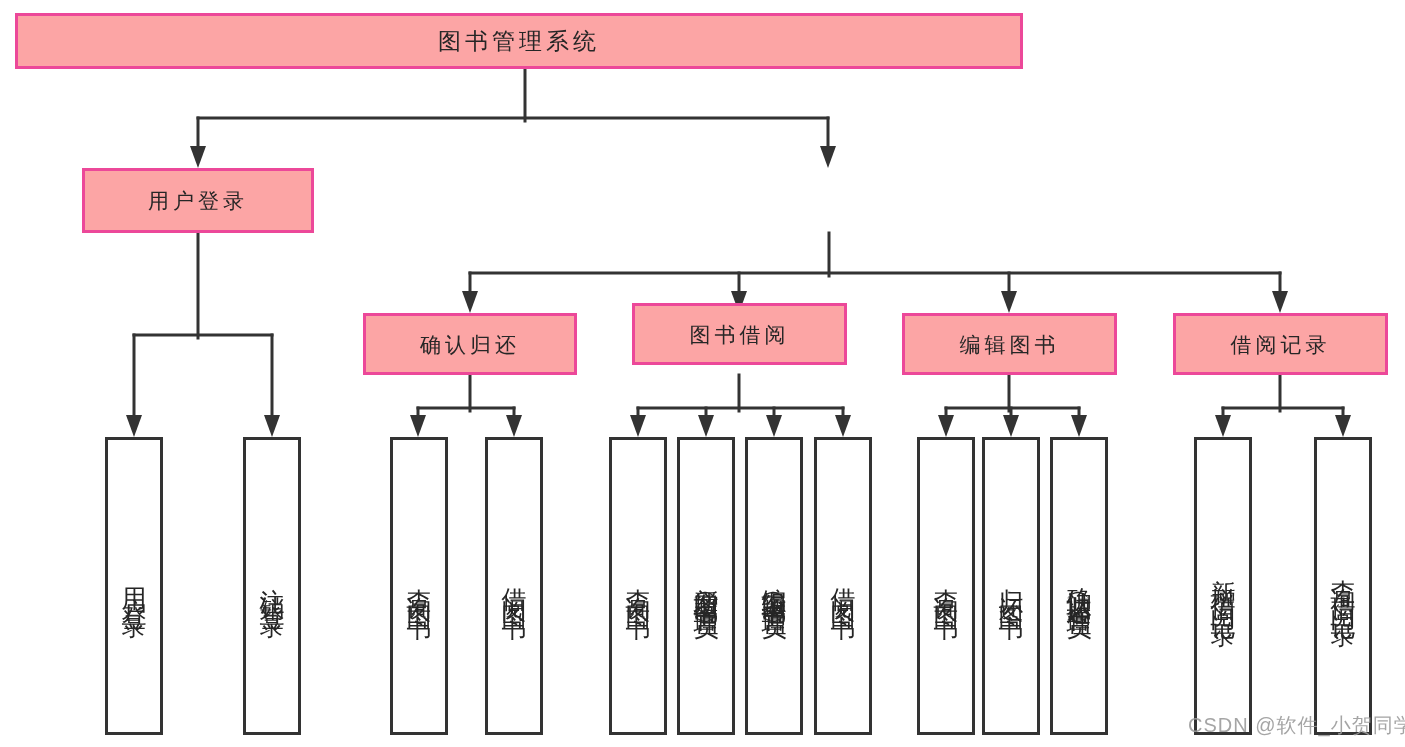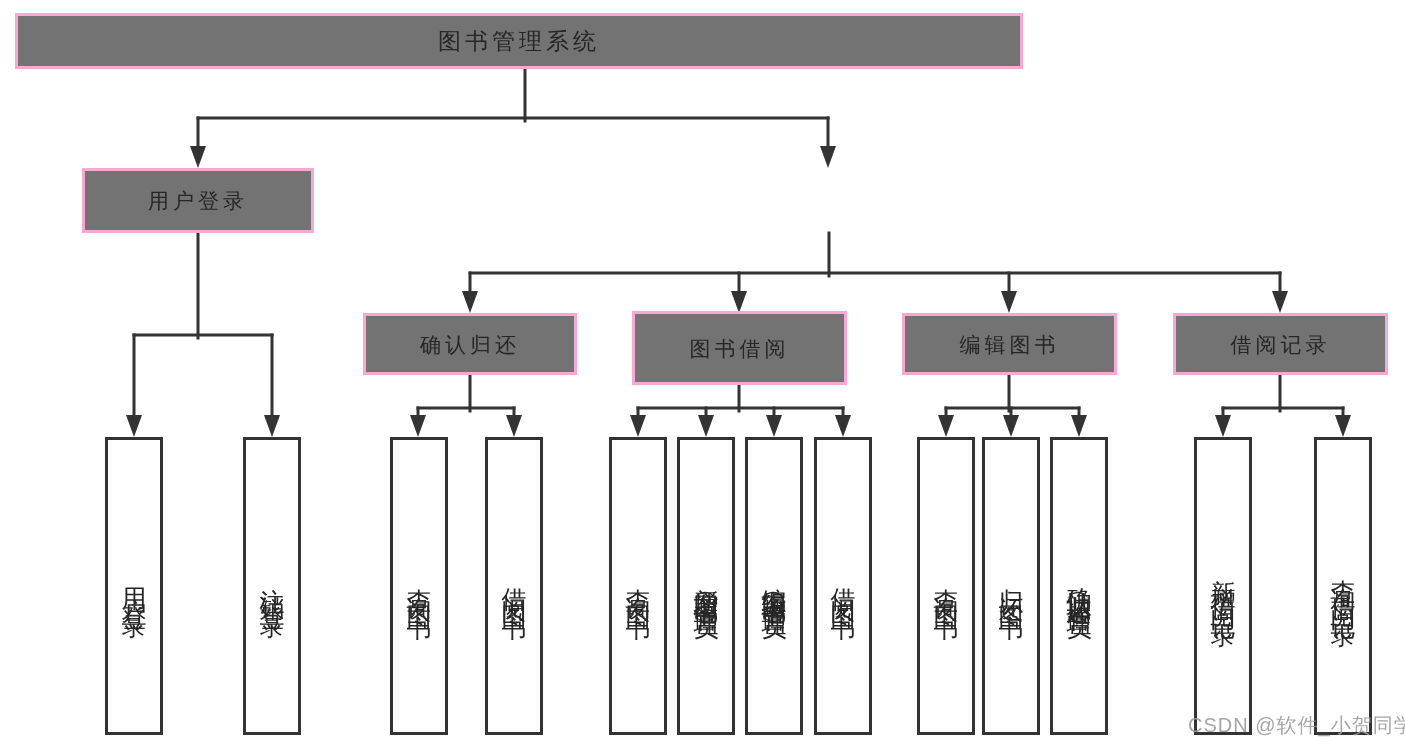--- a/index.html
+++ b/index.html
@@ -8,22 +8,22 @@
     width:1405px;
     height:747px;
     background:#ffffff;
     overflow:hidden;
     font-family:"Liberation Sans","DejaVu Sans",sans-serif;
   }
   .wires{position:absolute;left:0;top:0;z-index:1;}
   .h-node{
     position:absolute;
     box-sizing:border-box;
-    border:3px solid #f9a8d4;
-    background:#737373;
+    border:3px solid #ec4899;
+    background:#fca5a5;
     display:flex;align-items:center;justify-content:center;
     color:#262626;
     font-size:21px;
     letter-spacing:4px;
     z-index:2;
     line-height:1;
     white-space:nowrap;
   }
   .h-node.title{font-size:23px;}
   .v-node{
@@ -124,21 +124,21 @@
       <polygon points="1215,415 1231,415 1223,437"></polygon>
       <polygon points="1335,415 1351,415 1343,437"></polygon>
     </g>
   </svg>
 
   <div class="h-node title" style="left:15px;top:13px;width:1008px;height:56px">图书管理系统</div>
 
   <div class="h-node" style="left:82px;top:168px;width:232px;height:65px">用户登录</div>
 
   <div class="h-node" style="left:363px;top:313px;width:214px;height:62px">确认归还</div>
-  <div class="h-node" style="left:632px;top:311px;width:215px;height:74px">图书借阅</div>
+  <div class="h-node" style="left:632px;top:303px;width:215px;height:62px">图书借阅</div>
   <div class="h-node" style="left:902px;top:313px;width:215px;height:62px">编辑图书</div>
   <div class="h-node" style="left:1173px;top:313px;width:215px;height:62px">借阅记录</div>
 
   <div class="v-node" style="left:105px">
     <span class="vtext">用户登录</span>
   </div>
   <div class="v-node" style="left:243px">
     <span class="vtext">注销登录</span>
   </div>
 

